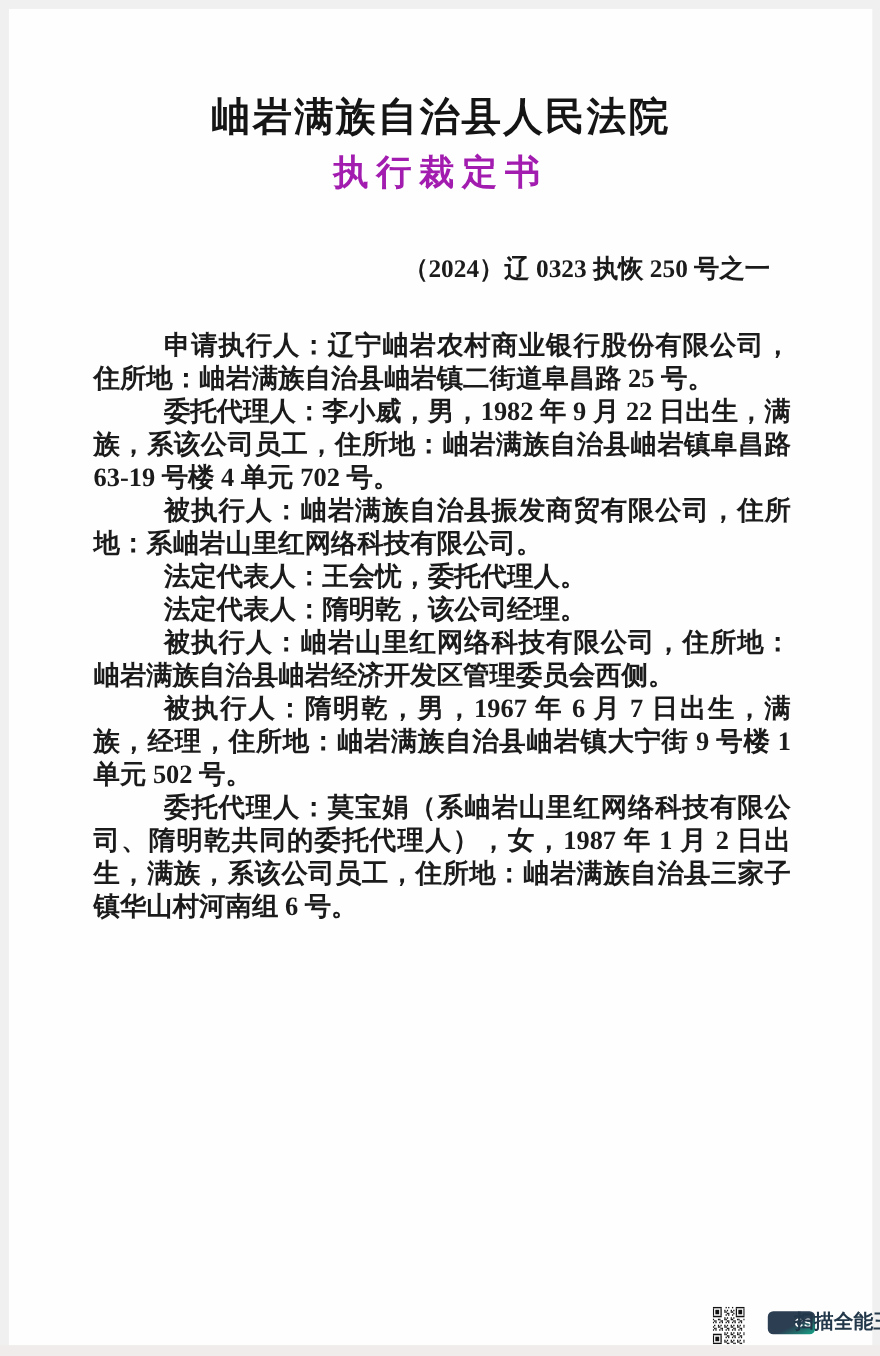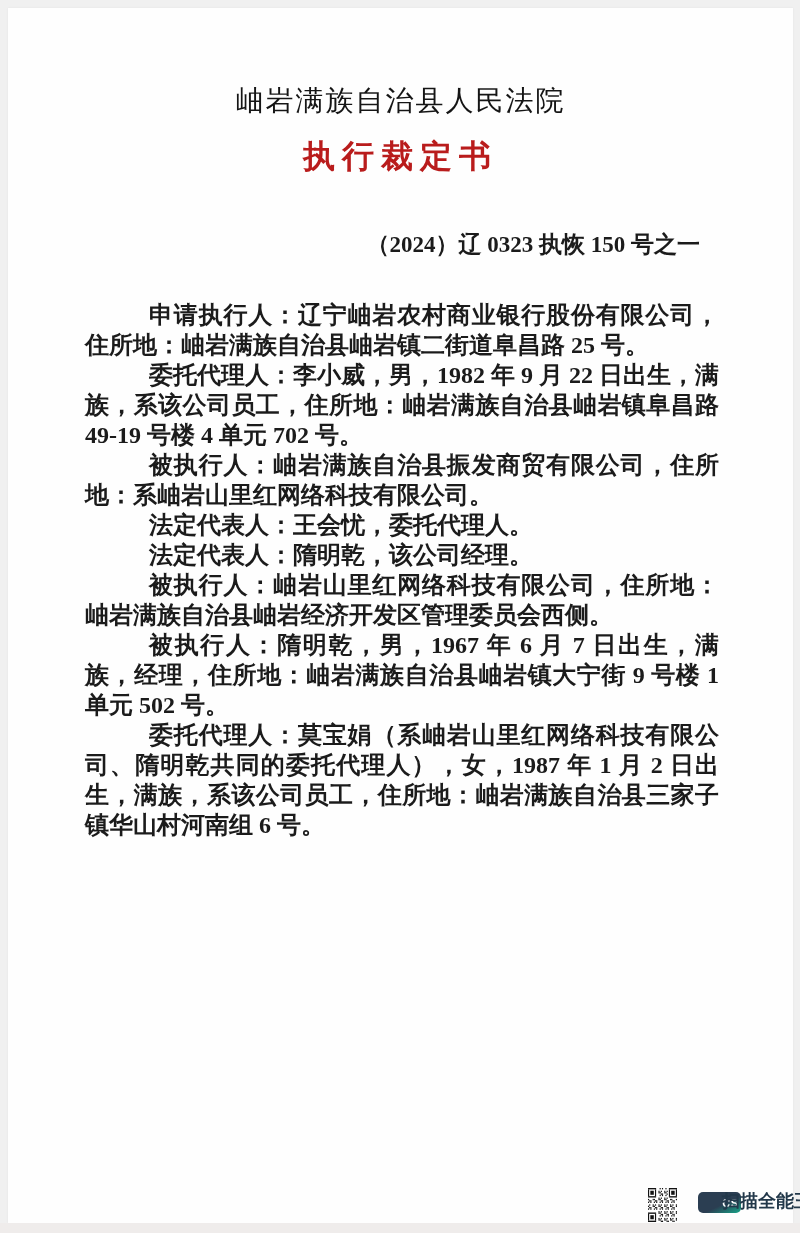--- a/index.html
+++ b/index.html
@@ -15,33 +15,33 @@
     left: 8px; top: 8px;
     width: 785px; height: 1215px;
     background: #fefefe;
     overflow: hidden;
     box-shadow: 0 0 2px rgba(0,0,0,0.06);
   }
   .court-title {
     position: absolute;
     top: 74px; left: 0; right: 0;
     text-align: center;
-    font-size: 28px;
-    font-weight: 400;
+    font-size: 36px;
+    font-weight: 700;
     letter-spacing: 2px;
     color: #151515;
   }
   .doc-title {
     position: absolute;
     top: 127px; left: 0; right: 0;
     text-align: center;
     font-size: 32px;
     font-weight: 700;
     letter-spacing: 7px;
-    color: #b91c1c;
+    color: #a21caf;
   }
   .case-number {
     position: absolute;
     top: 221px; right: 93px;
     font-size: 23px;
     font-weight: 600;
     color: #1b1b1b;
     white-space: nowrap;
   }
   .body-text {
@@ -102,24 +102,24 @@
     width: 800px; height: 10px;
     background: #efeceb;
   }
 </style>
 </head>
 <body>
 
 <div class="page">
   <div class="court-title">岫岩满族自治县人民法院</div>
   <div class="doc-title">执行裁定书</div>
-  <div class="case-number">（2024）辽 0323 执恢 150 号之一</div>
+  <div class="case-number">（2024）辽 0323 执恢 250 号之一</div>
   <div class="body-text">
     <p>申请执行人：辽宁岫岩农村商业银行股份有限公司，住所地：岫岩满族自治县岫岩镇二街道阜昌路 25 号。</p>
-    <p>委托代理人：李小威，男，1982 年 9 月 22 日出生，满族，系该公司员工，住所地：岫岩满族自治县岫岩镇阜昌路 49-19 号楼 4 单元 702 号。</p>
+    <p>委托代理人：李小威，男，1982 年 9 月 22 日出生，满族，系该公司员工，住所地：岫岩满族自治县岫岩镇阜昌路 63-19 号楼 4 单元 702 号。</p>
     <p>被执行人：岫岩满族自治县振发商贸有限公司，住所地：系岫岩山里红网络科技有限公司。</p>
     <p>法定代表人：王会忧，委托代理人。</p>
     <p>法定代表人：隋明乾，该公司经理。</p>
     <p>被执行人：岫岩山里红网络科技有限公司，住所地：岫岩满族自治县岫岩经济开发区管理委员会西侧。</p>
     <p>被执行人：隋明乾，男，1967 年 6 月 7 日出生，满族，经理，住所地：岫岩满族自治县岫岩镇大宁街 9 号楼 1 单元 502 号。</p>
     <p>委托代理人：莫宝娟（系岫岩山里红网络科技有限公司、隋明乾共同的委托代理人），女，1987 年 1 月 2 日出生，满族，系该公司员工，住所地：岫岩满族自治县三家子镇华山村河南组 6 号。</p>
   </div>
 </div>
 
 <div class="watermark">

